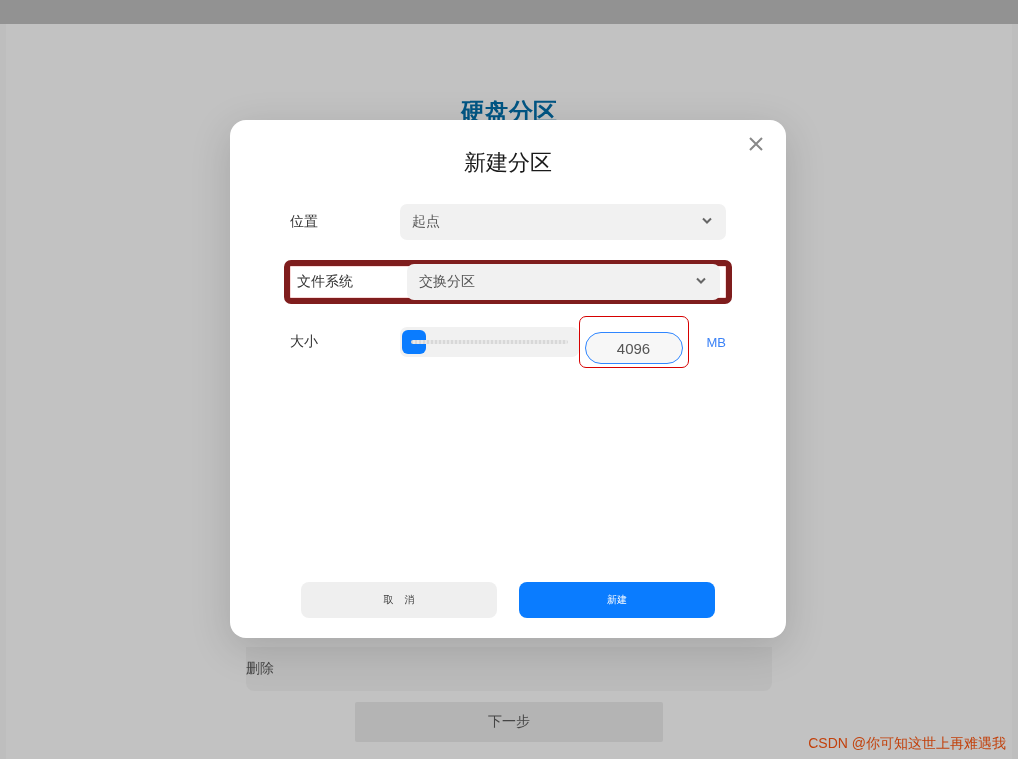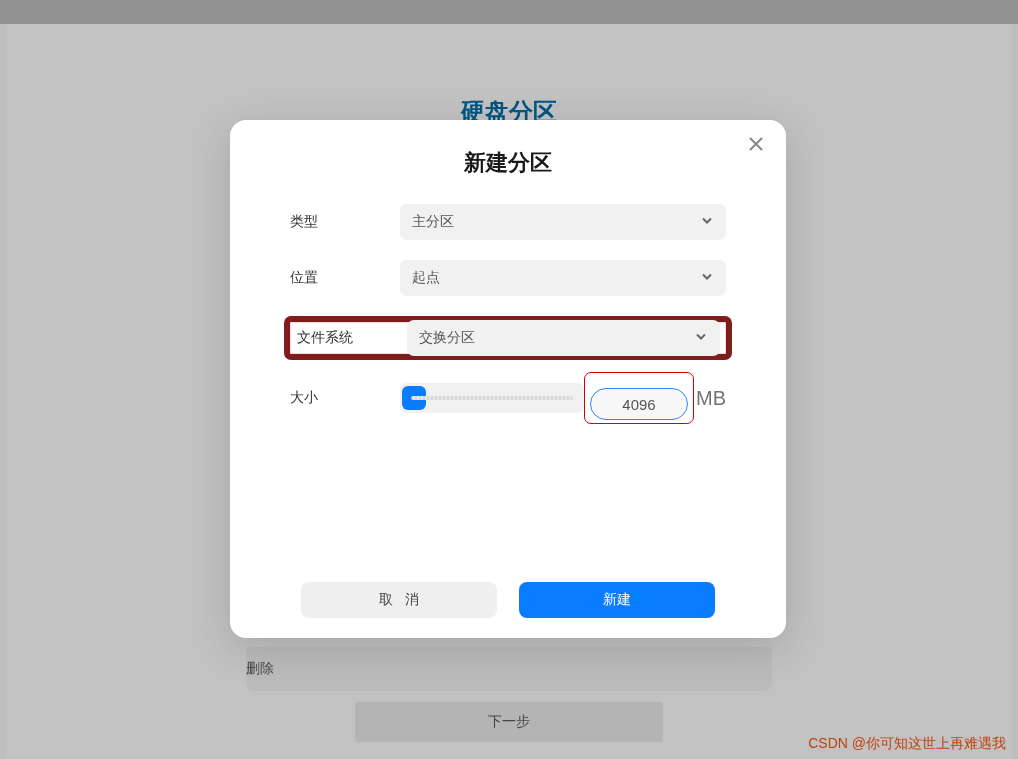--- a/index.html
+++ b/index.html
@@ -4,21 +4,21 @@
   <style>
     * { box-sizing: border-box; margin: 0; padding: 0; font-family: -apple-system, BlinkMacSystemFont, "Segoe UI", "PingFang SC", "Microsoft YaHei", sans-serif; }
     body { width: 1018px; height: 759px; background: #e8e8e8; position: relative; overflow: hidden; }
     .top-bar { position: absolute; top: 0; left: 0; right: 0; height: 24px; background: #b2b2b2; }
     .backdrop { position: absolute; top: 24px; left: 6px; right: 6px; bottom: 0; background: #ededed; }
     .page-title { position: absolute; top: 96px; left: 0; right: 0; text-align: center; font-size: 24px; font-weight: 700; color: #0369a1; }
     .overlay { position: absolute; top: 0; left: 0; right: 0; bottom: 0; background: rgba(0,0,0,0.18); }
 
     .modal { position: absolute; top: 120px; left: 230px; width: 556px; height: 518px; background: #fff; border-radius: 16px; box-shadow: 0 10px 40px rgba(0,0,0,0.15); }
     .modal-header { position: relative; padding-top: 28px; text-align: center; }
-    .modal-title { font-size: 22px; font-weight: 700; color: #1a1a1a; }
+    .modal-title { font-size: 22px; font-weight: 400; color: #1a1a1a; }
     .close-btn { position: absolute; top: 15px; right: 20px; width: 20px; height: 20px; cursor: pointer; }
     .close-btn svg { width: 18px; height: 18px; stroke: #888; stroke-width: 2; fill: none; }
 
     .form-area { padding: 26px 60px 0 60px; }
     .form-row { display: flex; align-items: center; height: 36px; margin-bottom: 20px; position: relative; }
     .form-label { width: 110px; font-size: 14px; color: #333; }
     .select-wrap { flex: 1; position: relative; }
     .select { width: 100%; height: 36px; background: #f1f1f1; border-radius: 7px; display: flex; align-items: center; padding: 0 12px; font-size: 14px; color: #555; cursor: pointer; position: relative; }
     .select .chev { position: absolute; right: 12px; top: 50%; transform: translateY(-50%); }
     .chev svg { width: 14px; height: 14px; stroke: #666; stroke-width: 2; fill: none; }
@@ -28,24 +28,24 @@
     .highlight-row .select-wrap { margin-right: 1px; }
 
     .size-row .form-label { width: 110px; }
     .slider-wrap { flex: 1; display: flex; align-items: center; }
     .slider-track { flex: 1; height: 30px; background: #f1f1f1; border-radius: 7px; position: relative; display: flex; align-items: center; padding: 0 3px; }
     .slider-groove { flex: 1; height: 4px; background: repeating-linear-gradient(90deg,#d8d8d8 0,#d8d8d8 2px,#e8e8e8 2px,#e8e8e8 4px); border-radius: 2px; margin: 0 8px; position: relative; }
     .slider-thumb { position: absolute; left: 2px; top: 50%; transform: translateY(-50%); width: 24px; height: 24px; background: #0a7cff; border-radius: 6px; }
     .size-input-wrap { position: relative; margin-left: 6px; }
     .size-input { width: 98px; height: 32px; text-align: center; font-size: 15px; color: #555; background: #f7f7f7; border: 1.5px solid #2f86ff; border-radius: 16px; outline: none; margin-top: 12px; }
     .size-input-highlight { position: absolute; top: -4px; left: -6px; right: -6px; bottom: -4px; border: 1px solid #d60000; border-radius: 7px; pointer-events: none; }
-    .unit { margin-left: 8px; font-size: 20px; color: #737373; }
+    .unit { margin-left: 24px; font-size: 13px; color: #3b82f6; }
 
     .modal-footer { position: absolute; bottom: 20px; left: 0; right: 0; display: flex; justify-content: center; gap: 22px; }
-    .btn { width: 196px; height: 36px; border-radius: 8px; font-size: 14px; display: flex; align-items: center; justify-content: center; cursor: pointer; border: none; }
+    .btn { width: 196px; height: 36px; border-radius: 8px; font-size: 10px; display: flex; align-items: center; justify-content: center; cursor: pointer; border: none; }
     .btn-cancel { background: #efefef; color: #444; letter-spacing: 4px; text-indent: 4px; }
     .btn-primary { background: #0a7cff; color: #fff; }
 
     .bg-delete-btn { position: absolute; top: 647px; left: 246px; width: 526px; height: 44px; background: #e5e5e5; border-radius: 0 0 8px 8px; display: flex; align-items: center; justify-content: flex-start; padding-right: 28px; font-size: 14px; color: #555; }
     .bg-next-btn { position: absolute; top: 702px; left: 355px; width: 308px; height: 40px; background: #dcdcdc; border-radius: 2px; display: flex; align-items: center; justify-content: center; font-size: 14px; color: #555; cursor: pointer; }
 
     .watermark { position: absolute; bottom: 6px; right: 12px; font-size: 14px; color: #c2410c; font-family: sans-serif; }
   </style>
 </head>
 <body>
@@ -71,33 +71,20 @@
       <span>
         <svg viewBox="0 0 18 18">
             <path d="M3 3 L15 15 M15 3 L3 15"></path>
           </svg>
       </span>
     </div>
   </div>
 
   <div class="form-area">
 
-    <div class="form-row">
-      <div class="form-label">类型</div>
-      <div class="select-wrap">
-        <div class="select">
-          <span>主分区</span>
-          <span class="chev">
-            <svg viewBox="0 0 14 14">
-                <path d="M3 5 L7 9 L11 5"></path>
-              </svg>
-          </span>
-        </div>
-      </div>
-    </div>
 
     <div class="form-row">
       <div class="form-label">位置</div>
       <div class="select-wrap">
         <div class="select">
           <span>起点</span>
           <span class="chev">
             <svg viewBox="0 0 14 14">
                 <path d="M3 5 L7 9 L11 5"></path>
               </svg>

